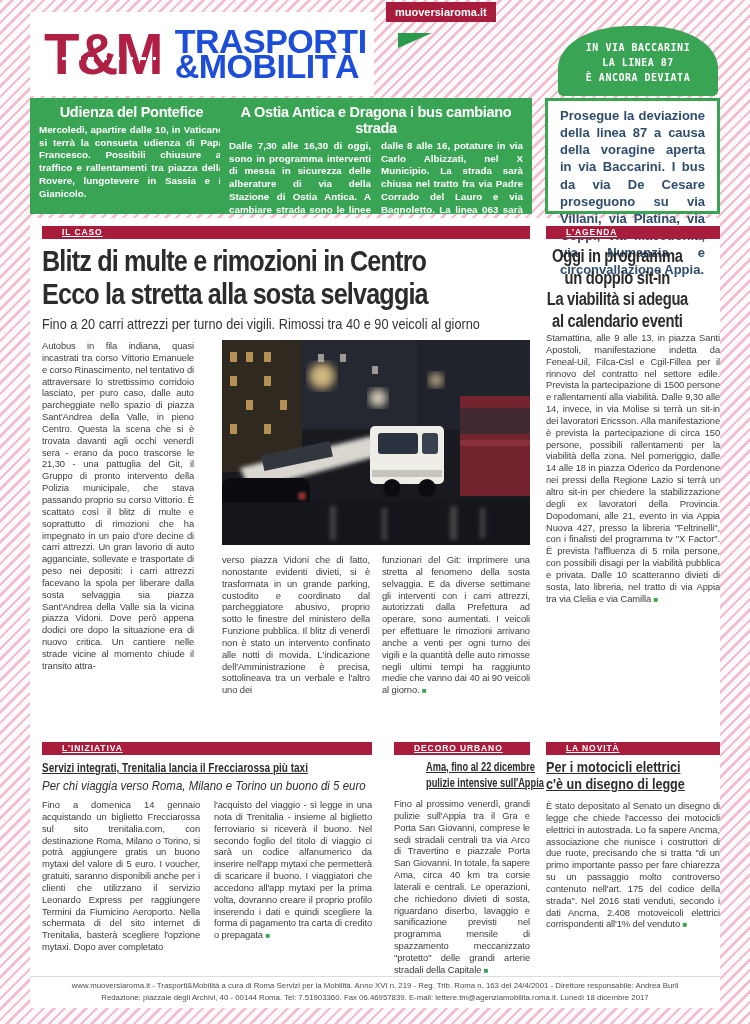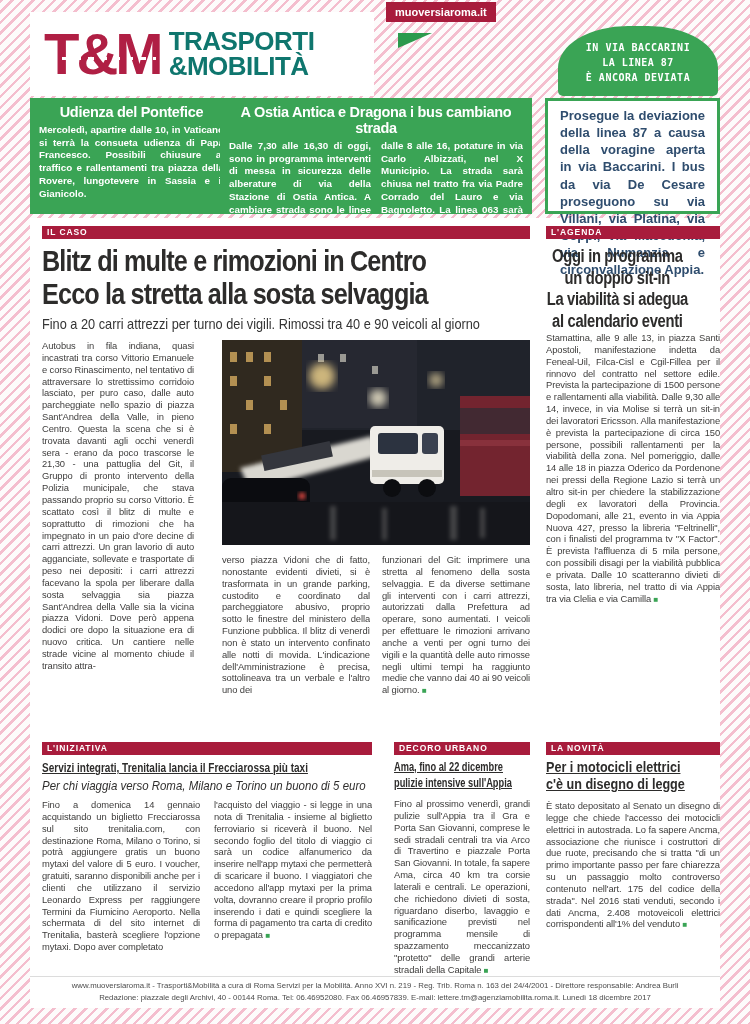--- a/index.html
+++ b/index.html
@@ -4,25 +4,25 @@
 <style>
   html,body{margin:0;padding:0;background:#e8e8e8;}
   #page{
     position:relative;width:750px;height:1024px;overflow:hidden;
     font-family:"Liberation Sans",sans-serif;
     background:repeating-linear-gradient(135deg,#f4bece 0 2.5px,#fdfbfb 2.5px 7.5px);
   }
   .sheet{position:absolute;left:30px;top:218px;width:690px;height:790px;background:#fff;}
   
   .logo-box{position:absolute;left:30px;top:12px;width:344px;height:84px;background:#fff;
-    display:flex;align-items:center;gap:8px;padding-left:14px;box-sizing:border-box;}
+    display:flex;align-items:center;gap:14px;padding-left:14px;box-sizing:border-box;}
   .tm-logo{font-size:58px;font-weight:bold;color:#b01f44;letter-spacing:-3px;position:relative;line-height:84px;}
   .tm-logo::after{content:"";position:absolute;left:4%;top:54%;width:92%;height:3px;
     background:repeating-linear-gradient(90deg,#fff 0 6px,rgba(255,255,255,0) 6px 13px);}
-  .mast-title{font-size:26px;line-height:25px;font-weight:bold;color:#0f766e;letter-spacing:-0.5px;}
+  .mast-title{font-size:34px;line-height:25px;font-weight:bold;color:#1d4ed8;letter-spacing:-0.5px;}
   .site-badge{position:absolute;left:386px;top:2px;background:#a81c3c;color:#fff;
     font-size:11px;font-weight:bold;padding:4px 9px;cursor:pointer;}
   .badge-fold{position:absolute;left:398px;top:33px;width:0;height:0;
     border-top:15px solid #2c9a4d;border-right:34px solid transparent;}
   .road-sign{position:absolute;left:558px;top:26px;width:160px;height:70px;background:#3aa455;
     border-radius:70px 70px 5px 5px / 42px 42px 5px 5px;
     color:#fff;font-family:"DejaVu Sans Mono",monospace;font-weight:bold;font-size:10px;
     line-height:15px;text-align:center;padding-top:14px;box-sizing:border-box;letter-spacing:0.5px;}
   
   .brief{position:absolute;top:98px;height:116px;background:#3aa455;color:#fff;box-sizing:border-box;padding:5px 9px;}
@@ -30,21 +30,21 @@
   .brief .gb{font-size:9.8px;font-weight:bold;line-height:1.3;text-align:justify;}
   .brief1{left:30px;width:203px;}
   .brief2{left:220px;width:312px;}
   .brief2 .cols{display:flex;gap:10px;}
   .brief2 .cols>div{flex:1;}
   .notice{position:absolute;left:545px;top:98px;width:175px;height:116px;background:#fff;
     border:3px solid #3aa455;box-sizing:border-box;padding:6px 12px;
     font-size:13px;font-weight:bold;line-height:1.32;color:#2f4d6e;text-align:justify;}
   
   .kicker{background:#a81c3c;color:#fff;font-size:8.5px;font-weight:bold;letter-spacing:0.9px;
-    height:13px;line-height:13px;padding-left:5px;}
+    height:13px;line-height:13px;padding-left:20px;text-decoration:underline;}
   .bt{font-size:9.4px;line-height:1.26;color:#3e3d3c;text-align:justify;letter-spacing:-0.1px;}
   .cx{display:block;white-space:nowrap;transform-origin:0 50%;}
   .endmark{color:#3aa455;font-size:8px;}
   
   .main-article{position:absolute;left:42px;top:226px;width:488px;height:516px;}
   .main-hl{margin-top:5px;font-weight:bold;color:#2d2c2b;font-size:30px;line-height:33px;letter-spacing:-1px;}
   .main-hl .cx{transform:scaleX(0.84);}
   .standfirst{margin-top:5px;font-size:15px;color:#343434;}
   .standfirst .cx{transform:scaleX(0.85);}
   .col1{position:absolute;left:0;top:114px;width:152px;height:394px;overflow:hidden;}
@@ -60,21 +60,21 @@
   .bart{position:absolute;top:742px;}
   .bart .hl2{font-weight:bold;color:#2d2c2b;text-decoration:underline;}
   .art-left{left:42px;width:330px;}
   .art-left .hl2{margin-top:4px;font-size:13px;line-height:17px;}
   .art-left .hl2 .cx{transform:scaleX(0.77);}
   .art-left .sub{font-style:italic;font-size:13.5px;color:#2f2e2d;margin:2px 0 6px;}
   .art-left .sub .cx{transform:scaleX(0.85);}
   .art-left .cols{display:flex;gap:14px;}
   .art-left .cols>div{flex:1;height:176px;overflow:hidden;}
   .art-mid{left:394px;width:136px;}
-  .art-mid .hl2{margin-top:4px;font-size:12.5px;line-height:16px;}
+  .art-mid .hl2{margin-top:4px;font-size:12.5px;line-height:16px;margin-left:32px;}
   .art-mid .hl2 .cx{transform:scaleX(0.74);}
   .art-mid .bt{margin-top:7px;height:176px;overflow:hidden;}
   .art-right{left:546px;width:174px;}
   .art-right .hl2{margin-top:4px;font-size:14px;line-height:17px;}
   .art-right .hl2 .cx{transform:scaleX(0.9);}
   .art-right .bt{margin-top:7px;height:176px;overflow:hidden;}
   
   .footer{position:absolute;left:30px;top:976px;width:690px;height:32px;background:#fff;
     border-top:1px solid #dcdcdc;text-align:center;font-size:7.8px;line-height:1.6;
     color:#4b4b4b;padding-top:3px;box-sizing:border-box;}
@@ -239,15 +239,15 @@
       <span class="cx">c'è un disegno di legge</span>
     </div>
     <div class="bt">
       <span>È stato depositato al Senato un disegno di legge che chiede l'accesso dei motocicli elettrici in autostrada. Lo fa sapere Ancma, associazione che riunisce i costruttori di due ruote, precisando che si tratta "di un primo importante passo per fare chiarezza su un passaggio molto controverso contenuto nell'art. 175 del codice della strada". Nel 2016 stati venduti, secondo i dati Ancma, 2.408 motoveicoli elettrici corrispondenti all'1% del venduto</span>
       <span class="endmark">■</span>
     </div>
   </div>
 
   <div class="footer">
     <div>www.muoversiaroma.it - Trasporti&amp;Mobilità a cura di Roma Servizi per la Mobilità. Anno XVI n. 219 - Reg. Trib. Roma n. 163 del 24/4/2001 - Direttore responsabile: Andrea Burli</div>
-    <div>Redazione: piazzale degli Archivi, 40 - 00144 Roma. Tel: 06.46952080. Fax 06.46957839. E-mail: lettere.tm@agenziamobilita.roma.it. Lunedì 18 dicembre 2017</div>
+    <div>Redazione: piazzale degli Archivi, 40 - 00144 Roma. Tel: 7.51903360. Fax 06.46957839. E-mail: lettere.tm@agenziamobilita.roma.it. Lunedì 18 dicembre 2017</div>
   </div>
 </div>
 
 </body></html>

